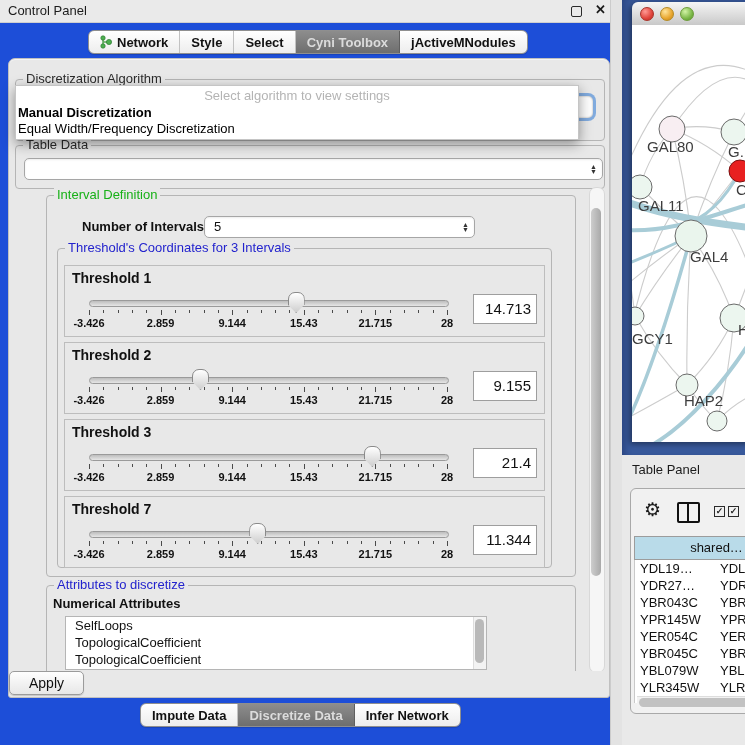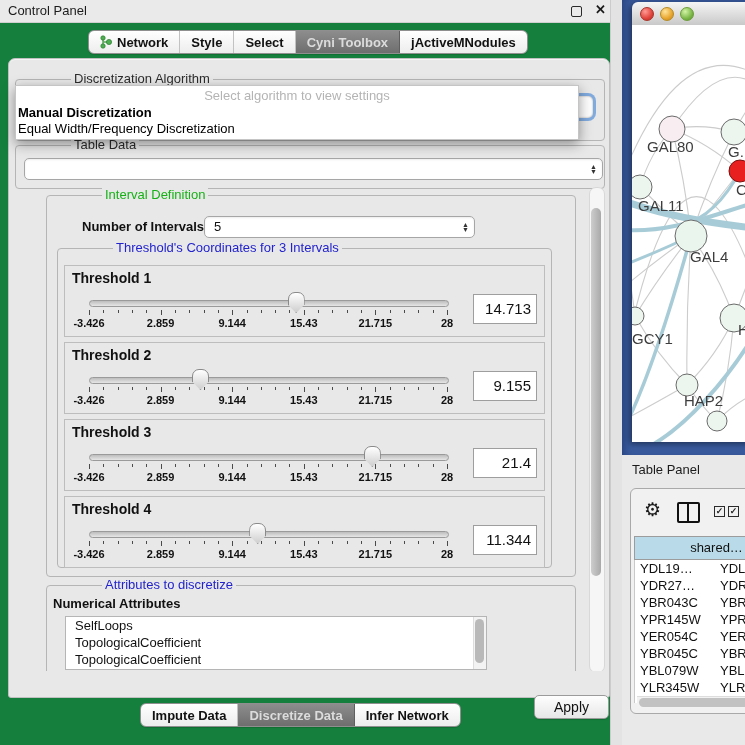--- a/index.html
+++ b/index.html
@@ -1,34 +1,34 @@
 <!DOCTYPE html>
 <html><head>
 <meta charset="utf-8">
 <style>
   html,body{margin:0;padding:0;}
   body{width:745px;height:745px;overflow:hidden;font-family:"Liberation Sans",sans-serif;background:#e8e8e8;}
   #screen{position:relative;width:745px;height:745px;background:#e8e8e8;}
   
-  #control-panel{position:absolute;left:0;top:0;width:618px;height:745px;background:#15803d;}
+  #control-panel{position:absolute;left:0;top:0;width:618px;height:745px;background:#1d4ed8;}
   .cp-titlebar{position:absolute;left:0;top:0;width:100%;height:22px;background:#eaeaea;border-bottom:1px solid #cfcfcf;}
   .cp-title{position:absolute;left:8px;top:3px;font-size:13px;color:#1c1c1c;}
   .float-box{position:absolute;right:36px;top:6px;width:9px;height:9px;border:1.5px solid #2a2a2a;border-radius:2px;}
   .close-x{position:absolute;right:12px;top:2px;font-size:13px;font-weight:bold;color:#1a1a1a;}
   
   .seg{position:absolute;display:flex;height:22px;border:1px solid #8f8f8f;border-radius:6px;overflow:hidden;background:linear-gradient(#ffffff,#ededed);box-shadow:0 1px 1px rgba(0,0,0,.15);}
   .seg .tab{display:flex;align-items:center;gap:5px;padding:0 11px;font-size:13px;font-weight:bold;color:#111;border-right:1px solid #c2c2c2;cursor:default;white-space:nowrap;}
   .seg .tab:last-child{border-right:none;}
   .seg .tab.sel{background:linear-gradient(#8d8d8d,#6e6e6e);color:#dcdcdc;border-right-color:#5f5f5f;}
   #top-tabs{left:88px;top:30px;}
   #bottom-tabs{left:140px;top:703px;justify-content:flex-end;}
   
   .cp-main{position:absolute;left:8px;top:58px;width:600px;height:638px;background:#e8e8e8;border:1px solid #c0c0c0;border-radius:7px 7px 3px 3px;box-shadow:inset 0 1px 0 #f5f5f5;}
   .group{position:absolute;border:1px solid #b5b5b5;border-radius:4px;}
-  .group-title{position:absolute;top:-8px;left:7px;background:#e8e8e8;padding:0 3px;font-size:13px;line-height:14px;margin-left:48px;}
+  .group-title{position:absolute;top:-8px;left:7px;background:#e8e8e8;padding:0 3px;font-size:13px;line-height:14px;}
   .t-black{color:#2c2c2c;} .t-green{color:#17b117;} .t-blue{color:#2323cd;}
   .combo{position:absolute;background:#fff;border:1px solid #a6a6a6;border-radius:5px;font-size:13px;color:#111;line-height:20px;padding-left:9px;box-shadow:inset 0 1px 2px rgba(0,0,0,.08);}
   .stepper{position:absolute;right:5px;top:0;height:100%;display:flex;flex-direction:column;justify-content:center;font-size:7px;line-height:5px;color:#333;}
   
   #algo-popup{position:absolute;left:6px;top:26px;width:562px;height:53px;background:#fff;border:1px solid #c5c5c5;box-shadow:0 4px 12px rgba(0,0,0,.4);z-index:40;}
   .popup-prompt{margin-top:2px;text-align:center;font-size:13px;color:#b4b4b4;height:17px;}
   .popup-opt{font-size:13px;color:#000;padding-left:2px;height:16px;line-height:16px;white-space:nowrap;}
   .popup-opt.hl{font-weight:bold;}
   #algo-combo-frag{position:absolute;left:14px;top:37px;width:570px;height:22px;background:#fdfdfd;border-radius:5px;box-shadow:0 0 0 3px rgba(110,160,220,.85),inset 0 0 2px #999;z-index:20;}
   
@@ -45,21 +45,21 @@
   .tick.minor{height:3px;} .tick.major{height:5px;}
   .tick-lab{position:absolute;top:25px;transform:translateX(-50%);font-size:11px;font-weight:bold;color:#111;white-space:nowrap;}
   .value-box{position:absolute;right:7px;top:28px;width:57px;height:28px;background:#fff;border:1px solid #9e9e9e;font-size:15px;color:#111;text-align:right;line-height:28px;padding-right:5px;}
   
   #attr-list{position:absolute;left:18px;top:30px;width:420px;height:52px;background:#fff;border:1px solid #b5b5b5;overflow:hidden;}
   #attr-list .item{font-size:13px;color:#111;line-height:17px;padding-left:9px;white-space:nowrap;}
   .list-vscroll{position:absolute;right:0;top:0;width:12px;height:100%;background:#f3f3f3;border-left:1px solid #ddd;}
   .list-vscroll .thumbv{position:absolute;left:1px;top:2px;width:9px;height:44px;border-radius:5px;background:#b9b9b9;}
   .bold-label{position:absolute;font-size:13px;font-weight:bold;color:#111;text-align:center;}
   
-  #apply-row{position:absolute;left:0;top:636px;width:100%;text-align:right;}
+  #apply-row{position:absolute;left:0;top:612px;width:100%;text-align:left;}
   #apply-btn{display:inline-block;padding:3px 19px;font-size:14px;color:#111;background:linear-gradient(#fefefe,#e7e7e7);border:1px solid #9b9b9b;border-radius:5px;box-shadow:0 1px 1px rgba(0,0,0,.15);}
   
   #divider{position:absolute;left:610px;top:0;width:12px;height:745px;background:#e3e3e3;border-left:1px solid #cccccc;}
   
   #net-area{position:absolute;left:622px;top:0;width:123px;height:455px;background:#3a5b9e;box-shadow:inset 6px 0 8px -4px #27407a;}
   #net-window{position:absolute;left:10px;top:2px;width:120px;height:440px;border-radius:6px 0 0 0;overflow:hidden;box-shadow:-2px 2px 6px rgba(0,0,0,.45);}
   #net-titlebar{position:absolute;left:0;top:0;width:100%;height:23px;background:linear-gradient(#f5f5f5,#c9c9c9);border-bottom:1px solid #979797;}
   .tl{position:absolute;top:5px;width:12px;height:12px;border-radius:50%;}
   .tl.red{left:8px;background:radial-gradient(circle at 35% 30%,#ff9a94,#e0443c 60%,#b52e24);border:1px solid #a93127;}
   .tl.yellow{left:28px;background:radial-gradient(circle at 35% 30%,#ffe49a,#e8a62f 60%,#c2811c);border:1px solid #b58a22;}
@@ -275,21 +275,21 @@
                     <span class="tick-lab" style="left: 20%;">2.859</span>
                     <span class="tick-lab" style="left: 40%;">9.144</span>
                     <span class="tick-lab" style="left: 60%;">15.43</span>
                     <span class="tick-lab" style="left: 80%;">21.715</span>
                     <span class="tick-lab" style="left: 100%;">28</span>
                     <div class="thumb" style="left: 78.9983%;"></div>
                   </div>
                   <div class="value-box">21.4</div>
                 </div>
                 <div class="th-panel">
-                  <div class="th-label">Threshold 4</div>
+                  <div class="th-label">Threshold 7</div>
                   <div class="slider">
                     <div class="track"></div>
                     <div class="tick major" style="left: 0%;"></div>
                     <div class="tick minor" style="left: 4%;"></div>
                     <div class="tick minor" style="left: 8%;"></div>
                     <div class="tick minor" style="left: 12%;"></div>
                     <div class="tick minor" style="left: 16%;"></div>
                     <div class="tick major" style="left: 20%;"></div>
                     <div class="tick minor" style="left: 24%;"></div>
                     <div class="tick minor" style="left: 28%;"></div>

